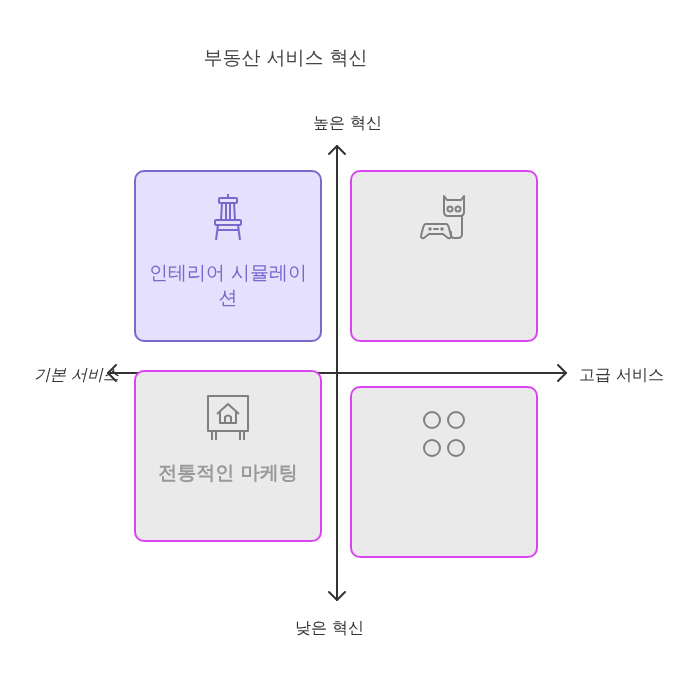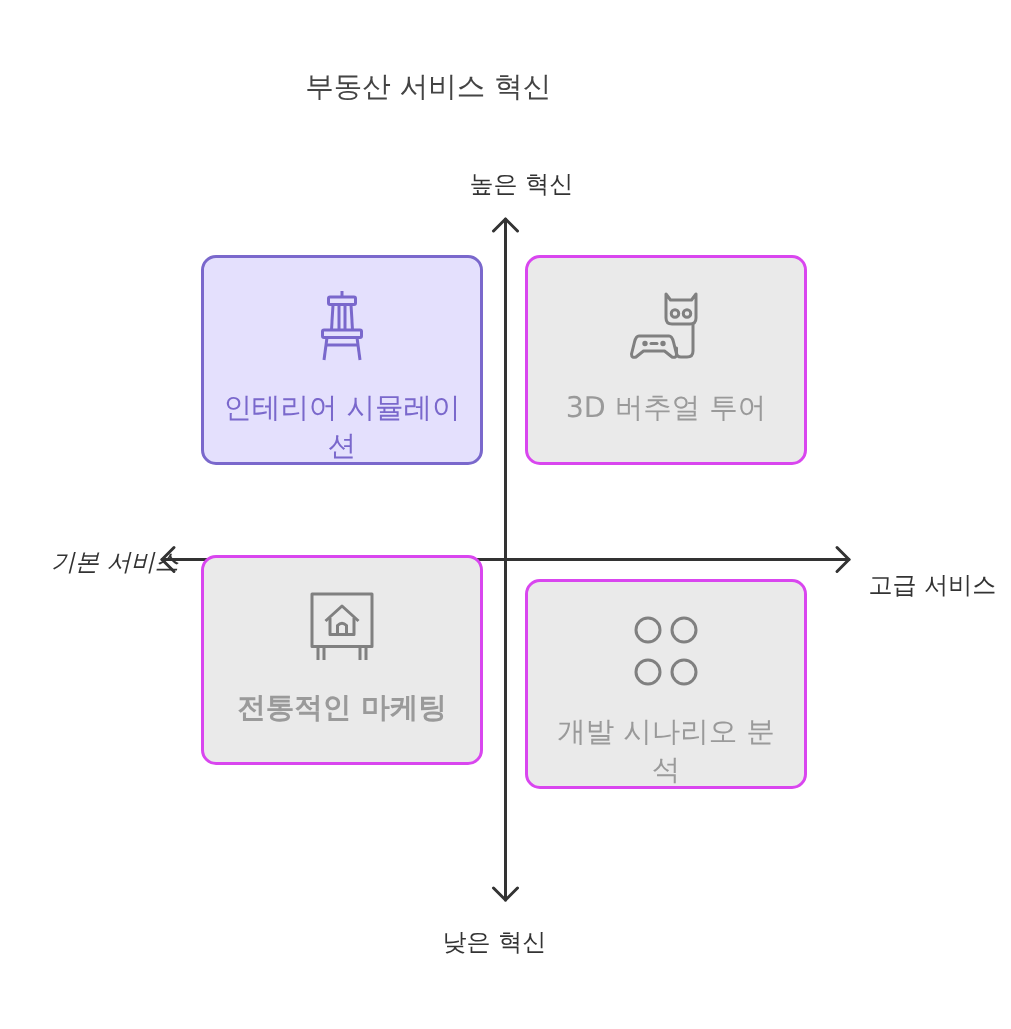--- a/index.html
+++ b/index.html
@@ -1,19 +1,19 @@
 <!DOCTYPE html>
 <html><head>
   <meta charset="utf-8">
   <style>
     html, body { margin:0; padding:0; background:#ffffff; }
     body { width:674px; height:686px; position:relative; overflow:hidden; font-family:"DejaVu Sans","Liberation Sans",sans-serif; }
     .title { position:absolute; left:0; width:571px; top:45px; text-align:center; font-size:19px; color:#444; }
     .axis-label { position:absolute; font-size:16px; color:#333; white-space:nowrap; }
-    .quad { position:absolute; width:188px; height:140px; box-sizing:border-box; border-radius:10px; border:2px solid #d946ef; background:#eaeaea; }
+    .quad { position:absolute; width:188px; height:172px; box-sizing:border-box; border-radius:10px; border:2px solid #d946ef; background:#eaeaea; }
     .quad.hl { border-color:#7a68cc; background:#e4e0fd; }
     .quad .icon { position:absolute; left:0; right:0; top:20px; height:56px; display:flex; justify-content:center; }
     .quad .label { position:absolute; left:10px; right:10px; top:88px; text-align:center; font-size:19px; line-height:25px; color:#9a9a9a; }
     .quad.hl .label { color:#7a68cc; }
     svg.axes { position:absolute; left:0; top:0; }
   </style>
 </head>
 <body>
 
 <div class="title">부동산 서비스 혁신</div>
@@ -25,21 +25,21 @@
     <polyline points="329,592 337,600 345,592"></polyline>
     <line x1="108" y1="373" x2="566" y2="373"></line>
     <polyline points="116,365 108,373 116,381"></polyline>
     <polyline points="558,365 566,373 558,381"></polyline>
   </g>
 </svg>
 
 <div class="axis-label" style="left:313px; top:113px;">높은 혁신</div>
 <div class="axis-label" style="left:295px; top:618px;">낮은 혁신</div>
 <div class="axis-label" style="left:34px; top:365px;font-style:italic;">기본 서비스</div>
-<div class="axis-label" style="left:579px; top:380px;">고급 서비스</div>
+<div class="axis-label" style="left:579px; top:365px;">고급 서비스</div>
 
 <div class="quad hl" style="left:134px; top:170px;">
   <div class="icon">
     <svg width="40" height="52" viewBox="0 0 40 52" fill="none" stroke="#7a68cc" stroke-width="2" stroke-linejoin="round">
       <rect x="11" y="6" width="18" height="5" rx="1"></rect>
       <line x1="20" y1="2" x2="20" y2="6"></line>
       <line x1="14" y1="11" x2="13" y2="28"></line>
       <line x1="18" y1="11" x2="18" y2="28"></line>
       <line x1="22" y1="11" x2="22" y2="28"></line>
       <line x1="26" y1="11" x2="27" y2="28"></line>
@@ -58,21 +58,20 @@
       <path d="M26 4 L29 8 L43 8 L46 4 L46 20 Q46 24 42 24 L30 24 Q26 24 26 20 Z"></path>
       <circle cx="32" cy="17" r="2.5"></circle>
       <circle cx="40" cy="17" r="2.5"></circle>
       <path d="M44 24 L44 42 Q44 46 40 46 L36 46 Q33 46 33 43 L33 40"></path>
       <path d="M8 32 Q6 32 5 36 L3 44 Q3 47 6 46 L11 42 L25 42 L30 46 Q33 47 33 44 L31 36 Q30 32 28 32 Z"></path>
       <circle cx="12" cy="37" r="0.8" fill="#808080"></circle>
       <circle cx="24" cy="37" r="0.8" fill="#808080"></circle>
       <line x1="16" y1="37" x2="20" y2="37"></line>
     </svg>
   </div>
-  <div class="label">3D 버추얼 투어</div>
 </div>
 
 <div class="quad" style="left:134px; top:370px;font-weight:bold;">
   <div class="icon">
     <svg width="46" height="52" viewBox="0 0 46 52" fill="none" stroke="#808080" stroke-width="2" stroke-linejoin="round">
       <rect x="3" y="4" width="40" height="35"></rect>
       <path d="M12 22 L23 12 L34 22"></path>
       <path d="M15 20 L15 31 L31 31 L31 20"></path>
       <path d="M20 31 L20 25 Q23 22 26 25 L26 31"></path>
       <line x1="7" y1="39" x2="7" y2="48"></line>
@@ -86,14 +85,13 @@
 
 <div class="quad" style="left:350px; top:386px;">
   <div class="icon">
     <svg width="52" height="52" viewBox="0 0 52 52" fill="none" stroke="#808080" stroke-width="2">
       <circle cx="14" cy="12" r="8"></circle>
       <circle cx="38" cy="12" r="8"></circle>
       <circle cx="14" cy="40" r="8"></circle>
       <circle cx="38" cy="40" r="8"></circle>
     </svg>
   </div>
-  <div class="label">개발 시나리오 분석</div>
 </div>
 
 </body></html>

